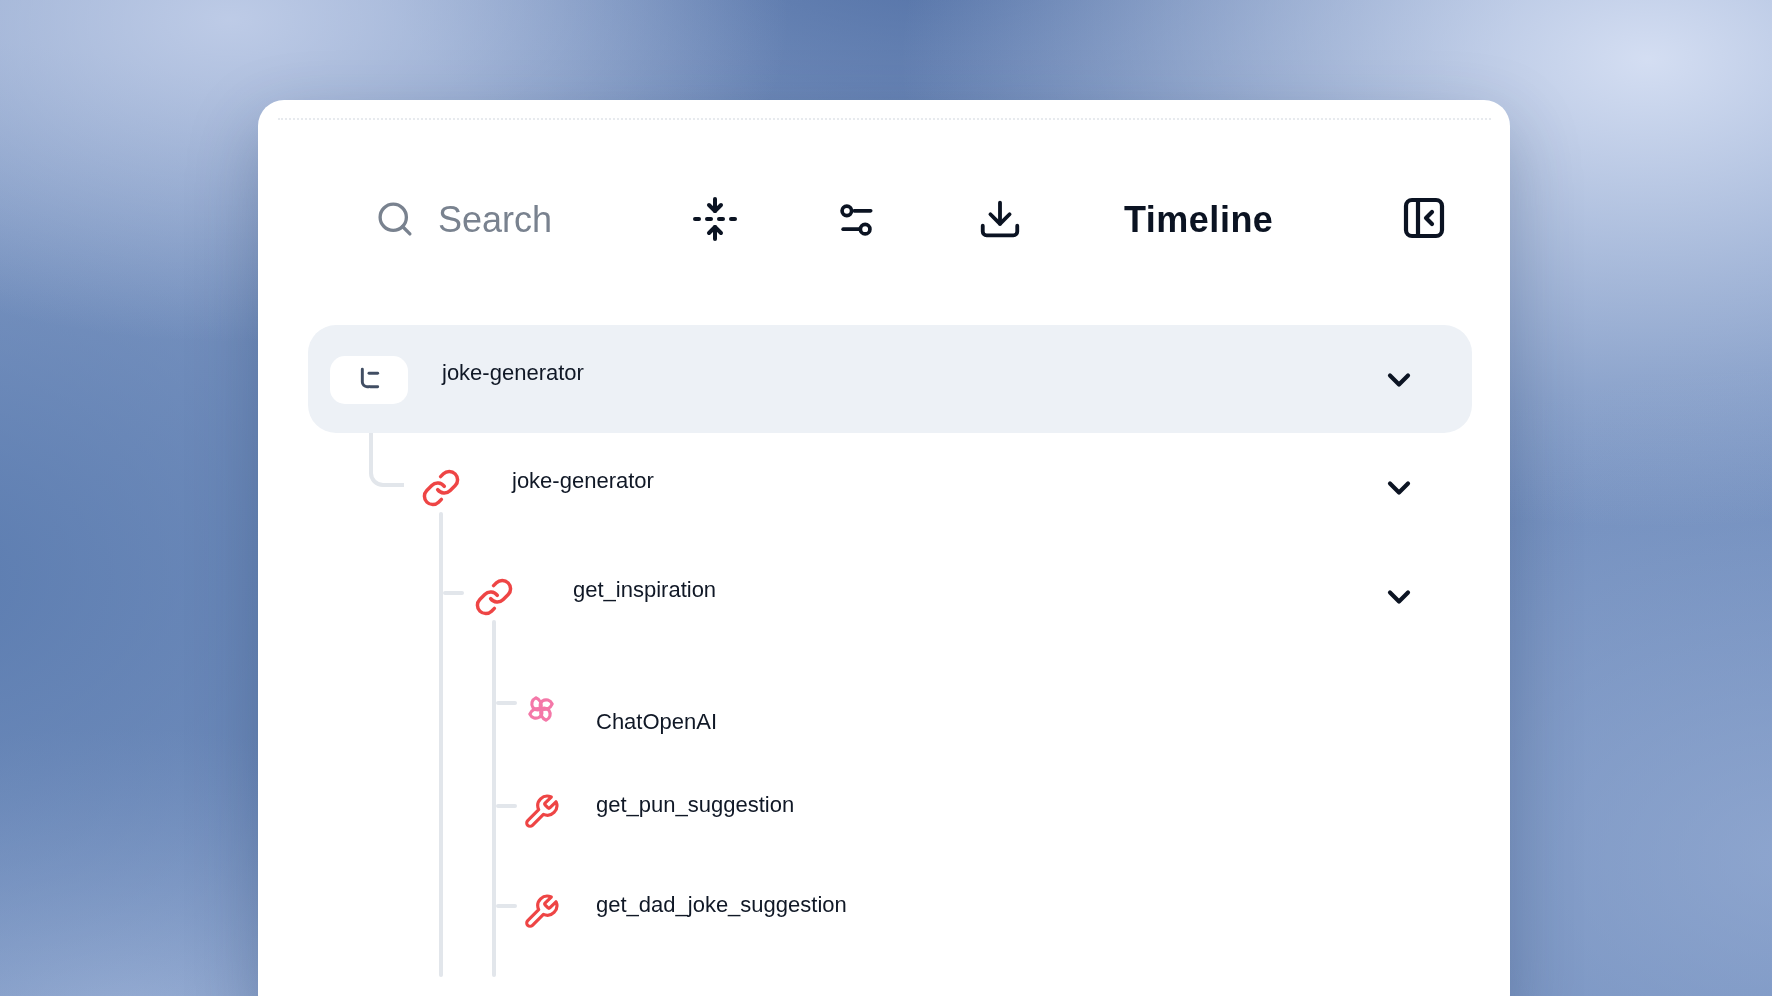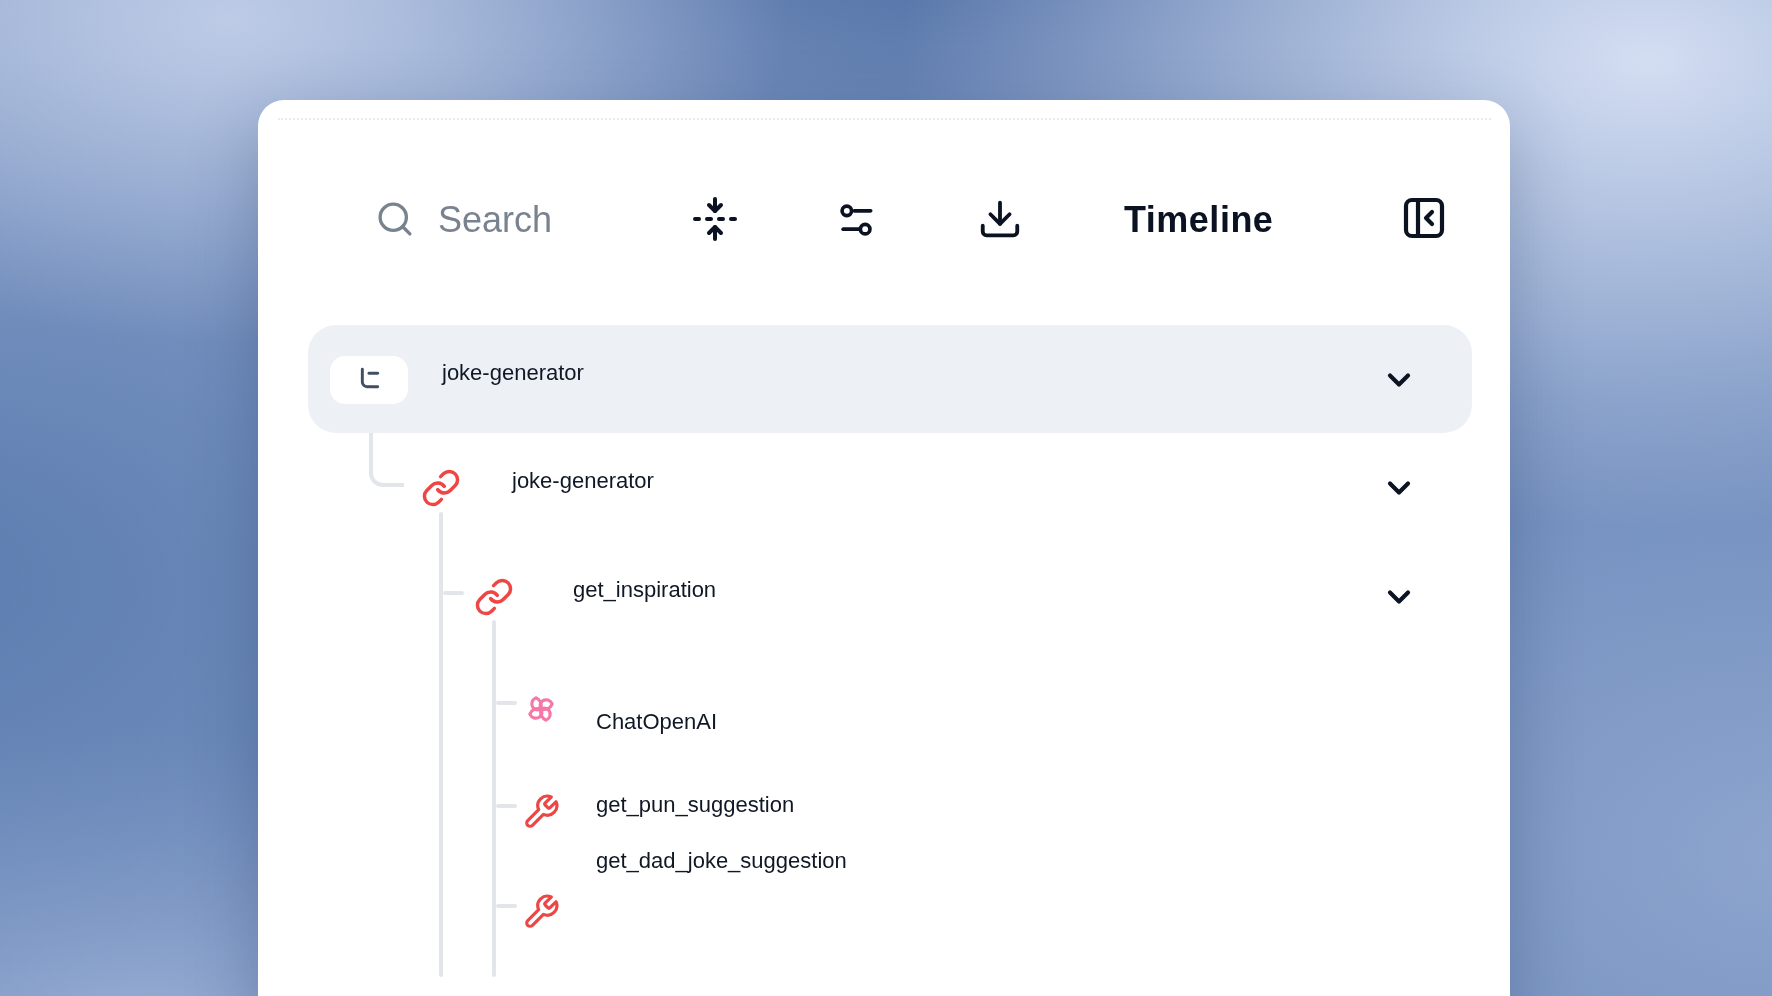--- a/index.html
+++ b/index.html
@@ -181,16 +181,16 @@
     </div>
     <div class="abs row-label" style="left:338px; top:692px;text-align:center;">get_pun_suggestion</div>
   </div>
 
   <div class="treerow">
     <div class="abs" style="left:264px; top:793px;">
       <svg width="38" height="38" viewBox="0 0 24 24" fill="none" stroke="#ee4545" stroke-width="2" stroke-linecap="round" stroke-linejoin="round">
         <path d="M14.7 6.3a1 1 0 0 0 0 1.4l1.6 1.6a1 1 0 0 0 1.4 0l3.77-3.77a6 6 0 0 1-7.94 7.94l-6.91 6.91a2.12 2.12 0 0 1-3-3l6.91-6.91a6 6 0 0 1 7.94-7.94l-3.76 3.76z"></path>
       </svg>
     </div>
-    <div class="abs row-label" style="left:338px; top:748px;">get_dad_joke_suggestion</div>
+    <div class="abs row-label" style="left:338px; top:792px;">get_dad_joke_suggestion</div>
   </div>
 
 </div>
 
 </body></html>

